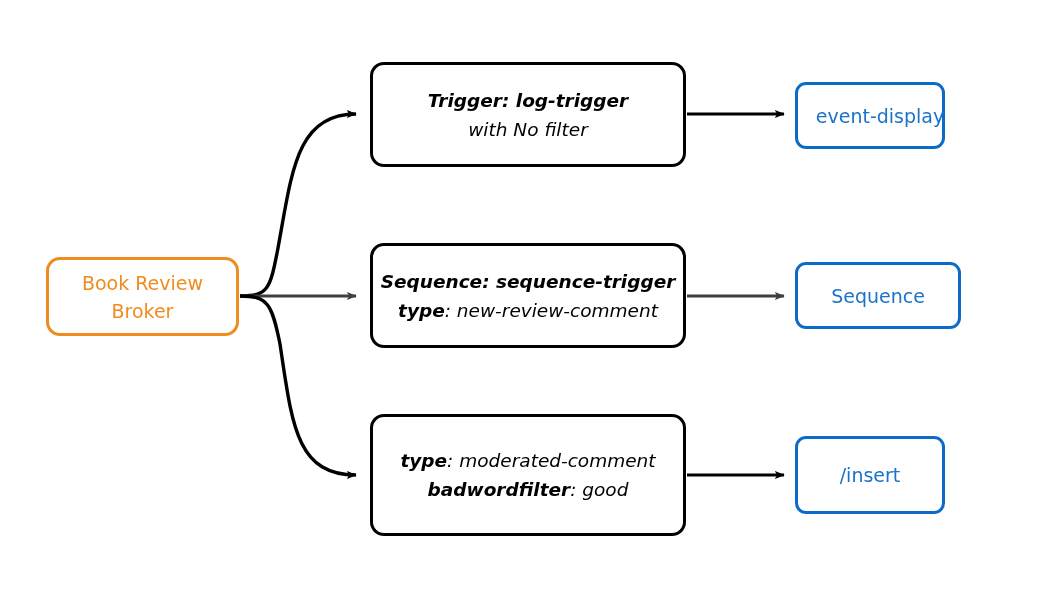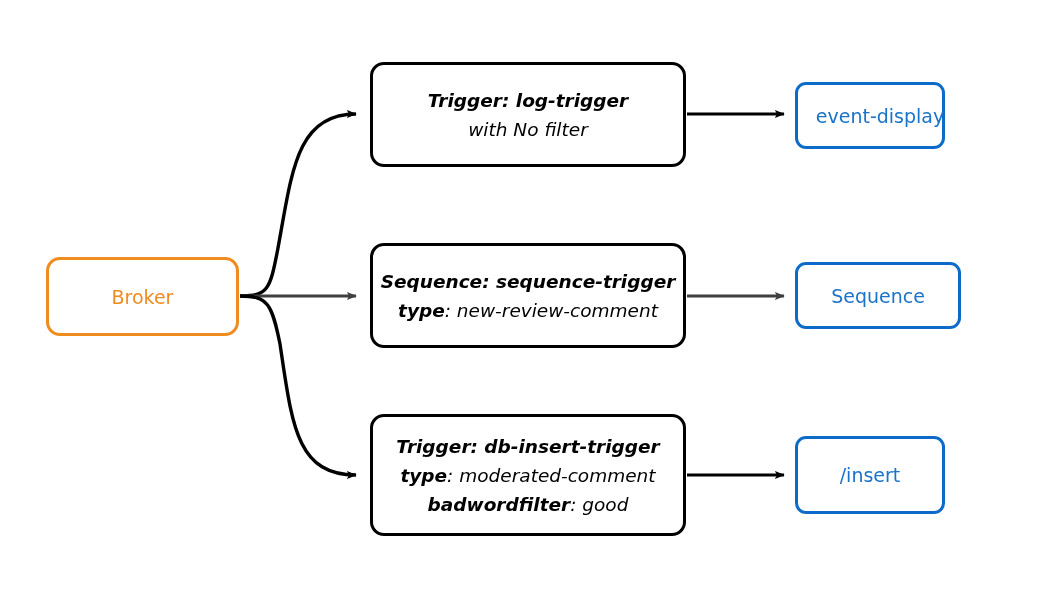--- a/index.html
+++ b/index.html
@@ -98,20 +98,21 @@
     <path d="M240,296 C268,296 272,304 280,344 C292,424 296,475 356,475" fill="none" stroke="#000000" stroke-width="3.4" marker-end="url(#arrow-black)"></path>
 
     <path d="M687,114 L784,114" fill="none" stroke="#000000" stroke-width="3.2" marker-end="url(#arrow-black)"></path>
 
     <path d="M687,296 L784,296" fill="none" stroke="#3f3f3f" stroke-width="3" marker-end="url(#arrow-gray)"></path>
 
     <path d="M687,475 L784,475" fill="none" stroke="#000000" stroke-width="3.2" marker-end="url(#arrow-black)"></path>
   </svg>
 
   <div class="node node-source" style="left:46px; top:257px; width:193px; height:79px;">
+    <div class="line">Book Review</div>
     <div class="line">Broker</div>
   </div>
 
   <div class="node node-trigger" style="left:370px; top:62px; width:316px; height:105px;">
     <div class="line">
       <span class="b">Trigger: log-trigger</span>
     </div>
     <div class="line">
       <span class="b"></span><span>with No filter</span>
     </div>
@@ -121,23 +122,20 @@
     <div class="line">
       <span class="b">Sequence: sequence-trigger</span>
     </div>
     <div class="line">
       <span class="b">type</span><span>: new-review-comment</span>
     </div>
   </div>
 
   <div class="node node-trigger" style="left:370px; top:414px; width:316px; height:122px;">
     <div class="line">
-      <span class="b">Trigger: db-insert-trigger</span>
-    </div>
-    <div class="line">
       <span class="b">type</span><span>: moderated-comment</span>
     </div>
     <div class="line">
       <span class="b">badwordfilter</span><span>: good</span>
     </div>
   </div>
 
   <div class="node node-dest" style="left:795px; top:82px; width:150px; height:67px;padding-left:20px;">
     <div class="line">event-display</div>
   </div>

